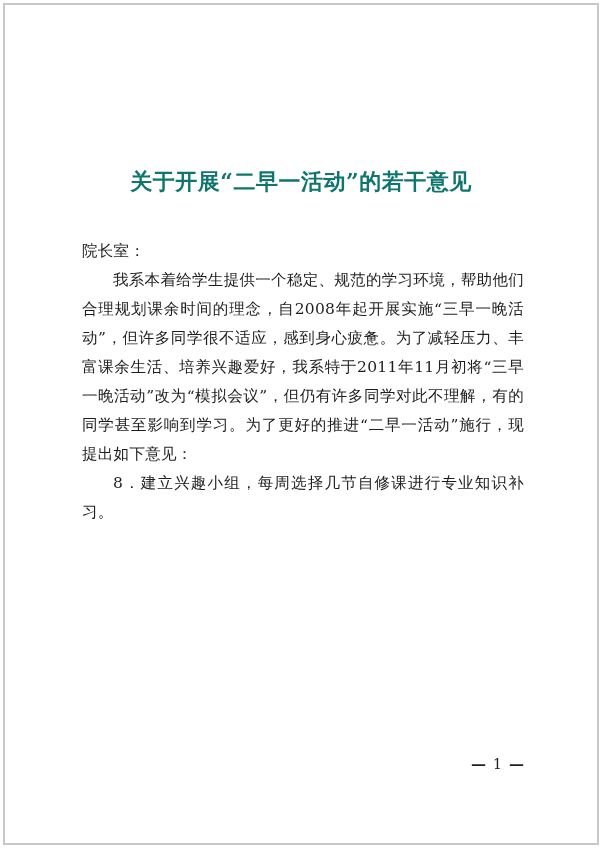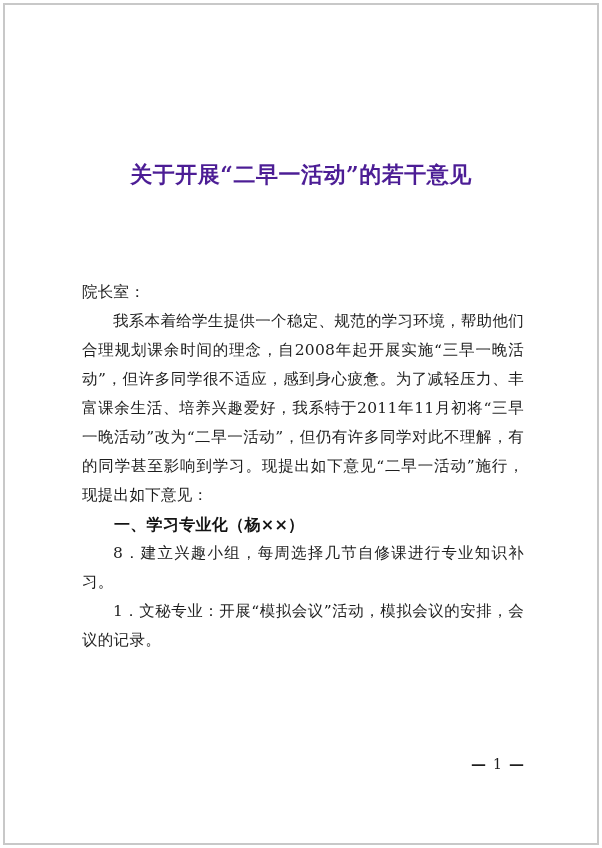--- a/index.html
+++ b/index.html
@@ -18,39 +18,38 @@
     width: 592px;
     height: 838px;
     border: 2px solid #c8c8c8;
     background: #ffffff;
   }
   .doc-title {
     position: absolute;
     left: 0;
     right: 0;
     top: 155px;
-    margin: 0;
+    margin: 7px;
     text-align: center;
     font-size: 22px;
     font-weight: bold;
     letter-spacing: 0.5px;
-    color: #4c1d95;
+    color: #0f766e;
     font-family: "DejaVu Serif", "Liberation Serif", serif;
   }
   .doc-body {
     position: absolute;
     left: 77px;
     top: 232px;
     width: 442px;
     font-size: 15.5px;
     line-height: 29px;
     letter-spacing: 0.3px;
     color: #1e1e1e;
     text-align: justify;
-    margin-top: 41px;
   }
   .doc-body p {
     margin: 0;
   }
   .salutation {
     text-indent: 0;
   }
   .para {
     text-indent: 2em;
   }
@@ -81,23 +80,21 @@
 </style>
 </head>
 <body>
 
 <div class="page">
 
   <h1 class="doc-title">关于开展“二早一活动”的若干意见</h1>
 
   <div class="doc-body">
     <p class="salutation">院长室：</p>
-    <p class="para">我系本着给学生提供一个稳定、规范的学习环境，帮助他们合理规划课余时间的理念，自2008年起开展实施“三早一晚活动”，但许多同学很不适应，感到身心疲惫。为了减轻压力、丰富课余生活、培养兴趣爱好，我系特于2011年11月初将“三早一晚活动”改为“二早一活动”，但仍有许多同学对此不理解，有的同学甚至影响到学习。现提出如下意见“二早一活动”施行，现提出如下意见：</p>
-    <p class="heading">一、学习专业化（杨××）</p>
+    <p class="para">我系本着给学生提供一个稳定、规范的学习环境，帮助他们合理规划课余时间的理念，自2008年起开展实施“三早一晚活动”，但许多同学很不适应，感到身心疲惫。为了减轻压力、丰富课余生活、培养兴趣爱好，我系特于2011年11月初将“三早一晚活动”改为“模拟会议”，但仍有许多同学对此不理解，有的同学甚至影响到学习。为了更好的推进“二早一活动”施行，现提出如下意见：</p>
     <p class="para">8．建立兴趣小组，每周选择几节自修课进行专业知识补习。</p>
-    <p class="para">1．文秘专业：开展“模拟会议”活动，模拟会议的安排，会议的记录。</p>
   </div>
 
   <div class="page-number">
     <span class="pg-dash">—</span><span class="pg-num">1</span><span class="pg-dash">—</span>
   </div>
 
 </div>
 
 </body></html>

